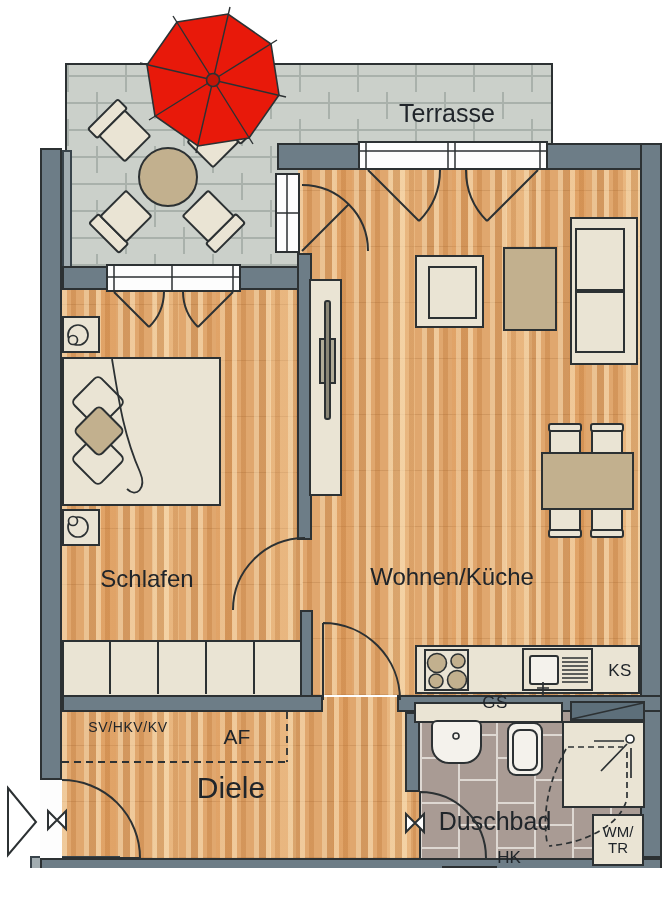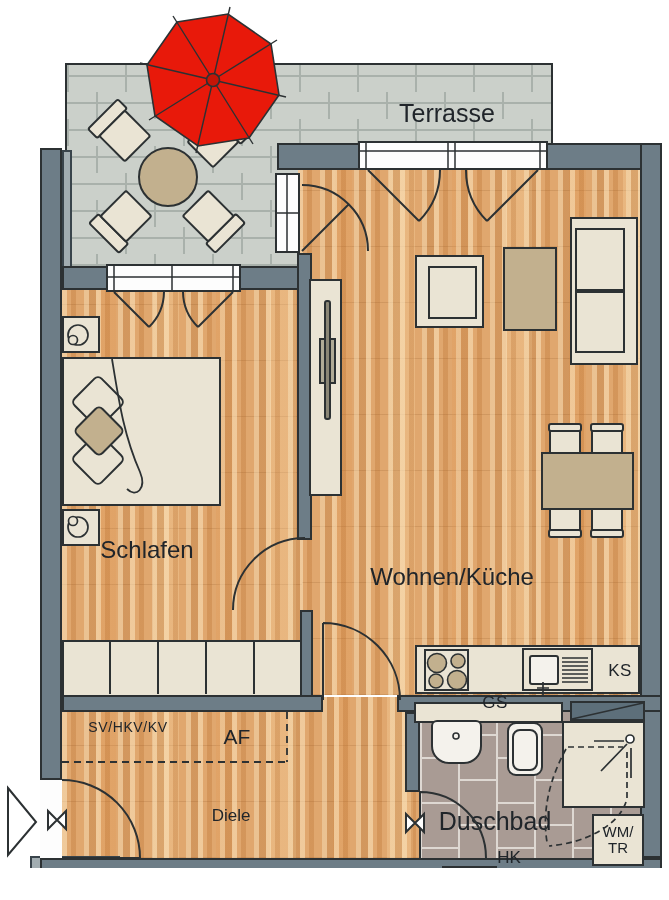--- a/index.html
+++ b/index.html
@@ -137,23 +137,23 @@
     <div class="back"></div>
       <div class="seat"></div>
     </div>
   <div class="tchair" style="left:194px;top:199px;transform:rotate(135deg);">
     <div class="back"></div>
       <div class="seat"></div>
     </div>
   <div class="abs tan" style="left:138px;top:147px;width:60px;height:60px;border-radius:50%;"></div>
 
   <div class="label" style="left:447px;top:113px;font-size:25px;">Terrasse</div>
-  <div class="label" style="left:147px;top:550px;font-size:24px;">Schlafen</div>
+  <div class="label" style="left:147px;top:579px;font-size:24px;">Schlafen</div>
   <div class="label" style="left:452px;top:577px;font-size:24px;text-align:center;">Wohnen/Küche</div>
-  <div class="label" style="left:231px;top:816px;font-size:17px;">Diele</div>
+  <div class="label" style="left:231px;top:788px;font-size:30px;">Diele</div>
   <div class="label" style="left:495px;top:821px;font-size:25px;">Duschbad</div>
   <div class="label" style="left:128px;top:727px;font-size:14px;letter-spacing:.6px;">SV/HKV/KV</div>
   <div class="label" style="left:237px;top:737px;font-size:21px;">AF</div>
   <div class="label" style="left:495px;top:671px;font-size:17px;letter-spacing:.5px;margin-top:32px;">GS</div>
   <div class="label" style="left:620px;top:671px;font-size:17px;letter-spacing:.5px;">KS</div>
   <div class="label" style="left:509px;top:858px;font-size:17px;">HK</div>
   <div class="label" style="left:618px;top:840px;font-size:15px;line-height:16px;text-align:center;">
     <div>WM/</div>
     <div>TR</div>
   </div>

